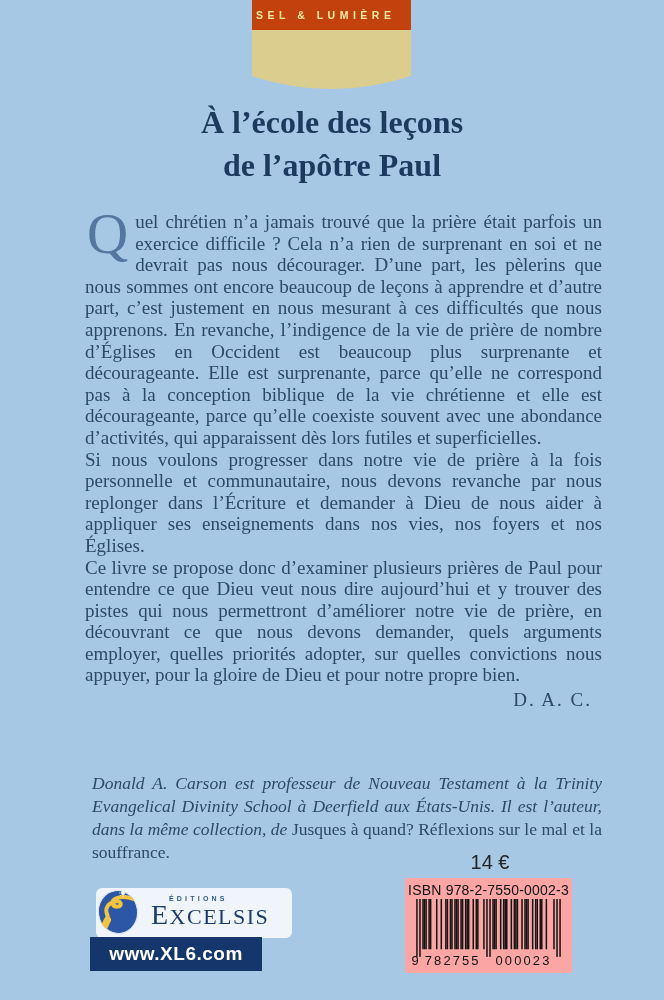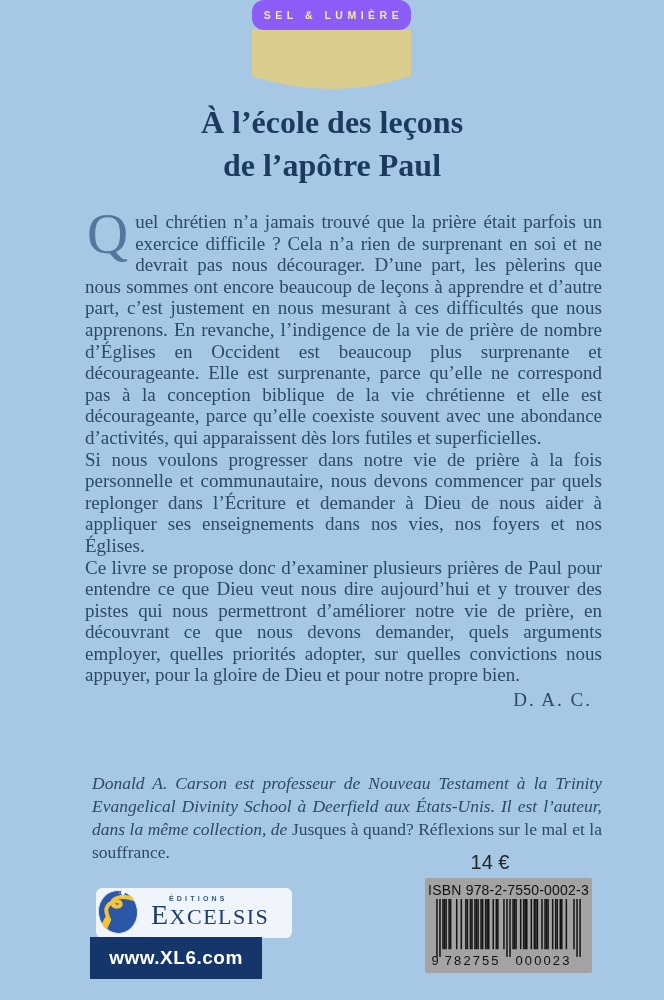--- a/index.html
+++ b/index.html
@@ -1,21 +1,21 @@
 <!DOCTYPE html>
 <html><head>
 <meta charset="utf-8">
 <style>
   html,body{margin:0;padding:0;background:#8fb3d6;}
   .page{position:relative;width:664px;height:1000px;background:#a7c8e5;
         font-family:"Liberation Serif",serif;overflow:hidden;}
 
   
   .banner{position:absolute;left:252px;top:0;width:159px;height:30px;
-          background:#8b5cf6;display:flex;align-items:center;justify-content:center;border-radius:12px;}
+          background:#c2410c;display:flex;align-items:center;}
   .banner-text{color:#f2e9a4;font-family:"Liberation Sans",sans-serif;font-weight:bold;
           font-size:10.5px;letter-spacing:4.5px;padding-left:4px;white-space:nowrap;}
   .tan-shape{position:absolute;left:252px;top:30px;width:159px;height:64px;}
 
   
   .title{position:absolute;left:0;top:101px;width:664px;text-align:center;
          color:#1c3a5e;font-weight:bold;font-size:32px;line-height:43px;}
 
   
   .body-copy{position:absolute;left:85px;top:211px;width:517px;color:#2c4968;
@@ -29,37 +29,37 @@
   .author-note{position:absolute;left:92px;top:772px;width:510px;color:#2c4968;
          font-size:17.5px;line-height:23px;font-style:italic;text-align:justify;}
   .author-note .roman{font-style:normal;}
 
   
   .price{position:absolute;left:420px;top:851px;width:140px;text-align:center;
          font-family:"Liberation Sans",sans-serif;font-size:20px;color:#252525;}
 
   
   .barcode-box{position:absolute;left:405px;top:878px;width:167px;height:95px;
-         background:#a3a3a3;border-radius:2px;text-align:center;margin-left:20px;}
+         background:#fca5a5;border-radius:2px;text-align:center;}
   .isbn-label{font-family:"Liberation Sans",sans-serif;font-size:14px;color:#111;
          padding-top:4px;letter-spacing:0.2px;white-space:nowrap;}
   #bc-svg{display:block;margin:1px auto 0;}
   #bc-bars rect{fill:#151515;}
   .bc-digit{font-family:"Liberation Sans",sans-serif;fill:#111;}
 
   
   .logo-box{position:absolute;left:96px;top:888px;width:196px;height:50px;
          background:rgba(252,253,255,0.85);border-radius:6px;}
   .logo-mark{position:absolute;left:0;top:0;}
   .editions{position:absolute;left:73px;top:7px;font-family:"Liberation Sans",sans-serif;
          font-size:7px;font-weight:bold;letter-spacing:3.2px;color:#2e5894;}
   .exname{position:absolute;left:55px;top:11px;font-size:22px;color:#1d3c6e;
          letter-spacing:1.5px;font-family:"Liberation Serif",serif;}
   .exname::first-letter{font-size:28px;}
-  .website-bar{position:absolute;left:90px;top:937px;width:172px;height:42px;
+  .website-bar{position:absolute;left:90px;top:937px;width:172px;height:34px;
          background:#14366a;display:flex;align-items:center;justify-content:center;}
   .website-bar span{color:#fff;font-family:"Liberation Sans",sans-serif;font-weight:bold;
          font-size:19px;letter-spacing:0.5px;}
 </style>
 </head>
 <body>
 
 <div class="page">
 
   <div class="banner">
@@ -69,21 +69,21 @@
     <path d="M0,0 H159 V46 Q79.5,72 0,46 Z" fill="#dbcd8d"></path>
   </svg>
 
   <div class="title">
     <div>À l’école des leçons</div>
     <div>de l’apôtre Paul</div>
   </div>
 
   <div class="body-copy">
     <p><span class="dropcap">Q</span><span>uel chrétien n’a jamais trouvé que la prière était parfois un exercice difficile ? Cela n’a rien de surprenant en soi et ne devrait pas nous décourager. D’une part, les pèlerins que nous sommes ont encore beaucoup de leçons à apprendre et d’autre part, c’est justement en nous mesurant à ces difficultés que nous apprenons. En revanche, l’indigence de la vie de prière de nombre d’Églises en Occident est beaucoup plus surprenante et décourageante. Elle est surprenante, parce qu’elle ne correspond pas à la conception biblique de la vie chrétienne et elle est décourageante, parce qu’elle coexiste souvent avec une abondance d’activités, qui apparaissent dès lors futiles et superficielles.</span></p>
-    <p>Si nous voulons progresser dans notre vie de prière à la fois personnelle et communautaire, nous devons commencer par quels replonger dans l’Écriture et demander à Dieu de nous aider à appliquer ses enseignements dans nos vies, nos foyers et nos Églises.</p>
+    <p>Si nous voulons progresser dans notre vie de prière à la fois personnelle et communautaire, nous devons revanche par nous replonger dans l’Écriture et demander à Dieu de nous aider à appliquer ses enseignements dans nos vies, nos foyers et nos Églises.</p>
     <p>Ce livre se propose donc d’examiner plusieurs prières de Paul pour entendre ce que Dieu veut nous dire aujourd’hui et y trouver des pistes qui nous permettront d’améliorer notre vie de prière, en découvrant ce que nous devons demander, quels arguments employer, quelles priorités adopter, sur quelles convictions nous appuyer, pour la gloire de Dieu et pour notre propre bien.</p>
     <div class="signature">D. A. C.</div>
   </div>
 
   <div class="author-note">
     <span>Donald A. Carson est professeur de Nouveau Testament à la Trinity Evangelical Divinity School à Deerfield aux États-Unis. Il est l’auteur, dans la même collection, de </span><span class="roman">Jusques à quand? Réflexions sur le mal et la souffrance.</span>
   </div>
 
   <div class="price">14 €</div>
 

